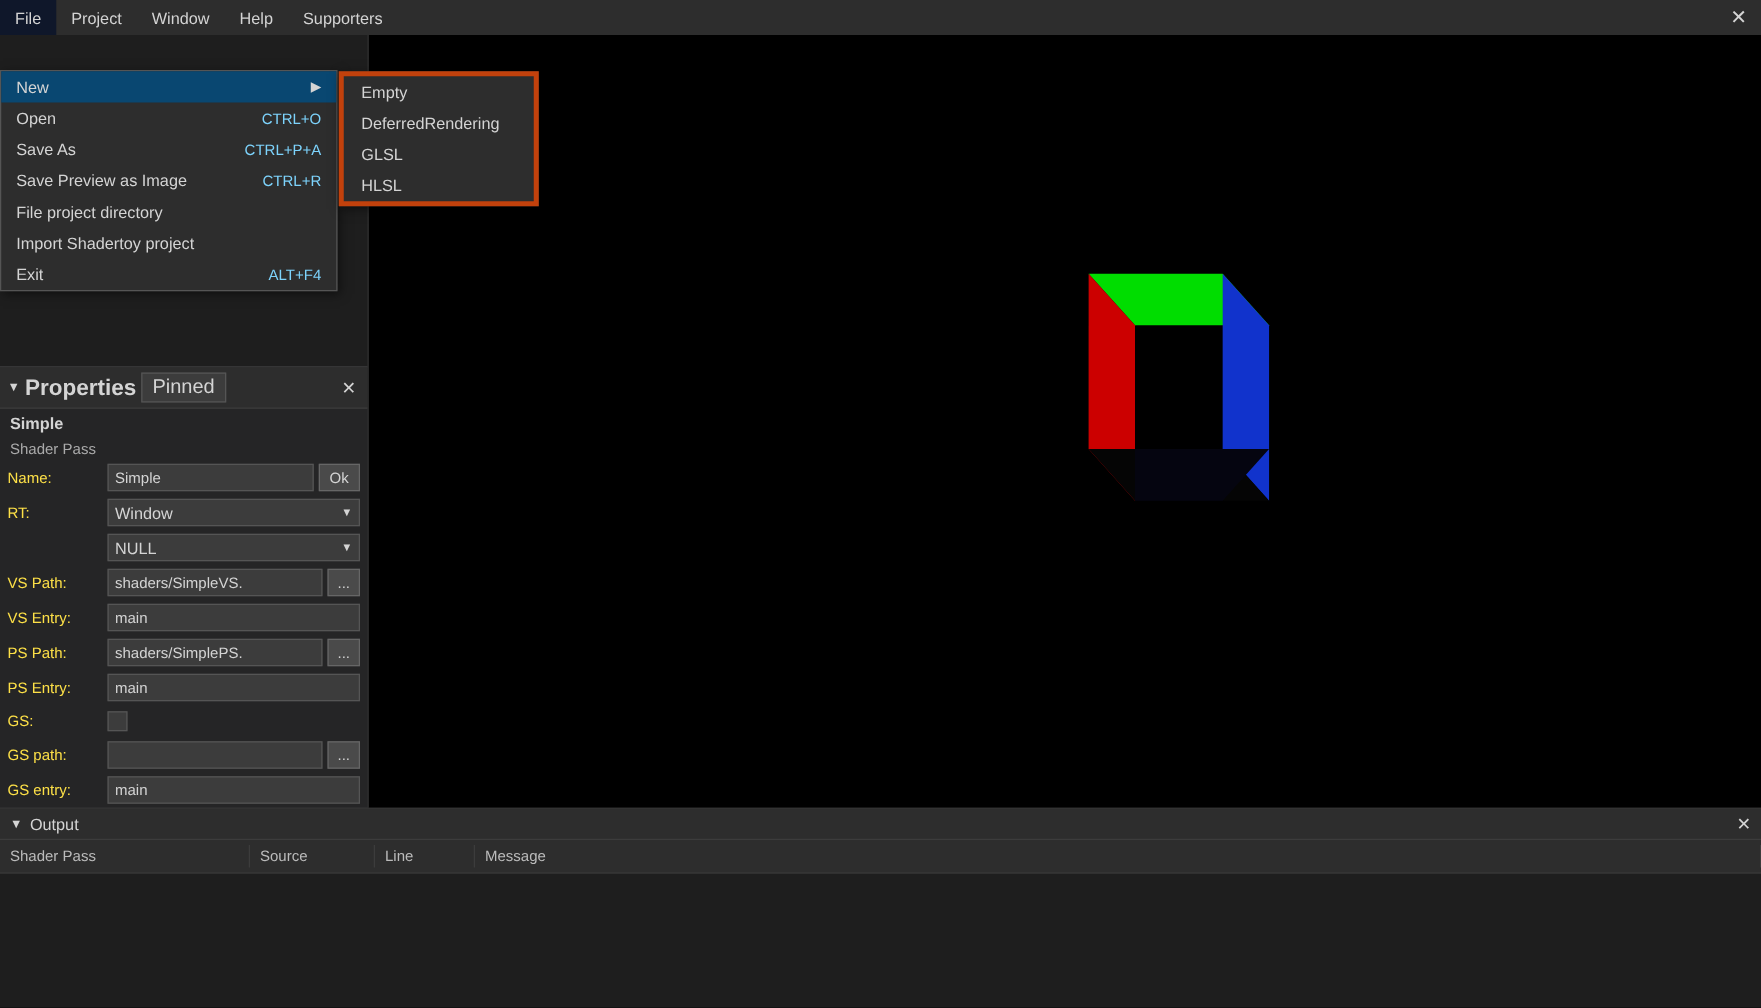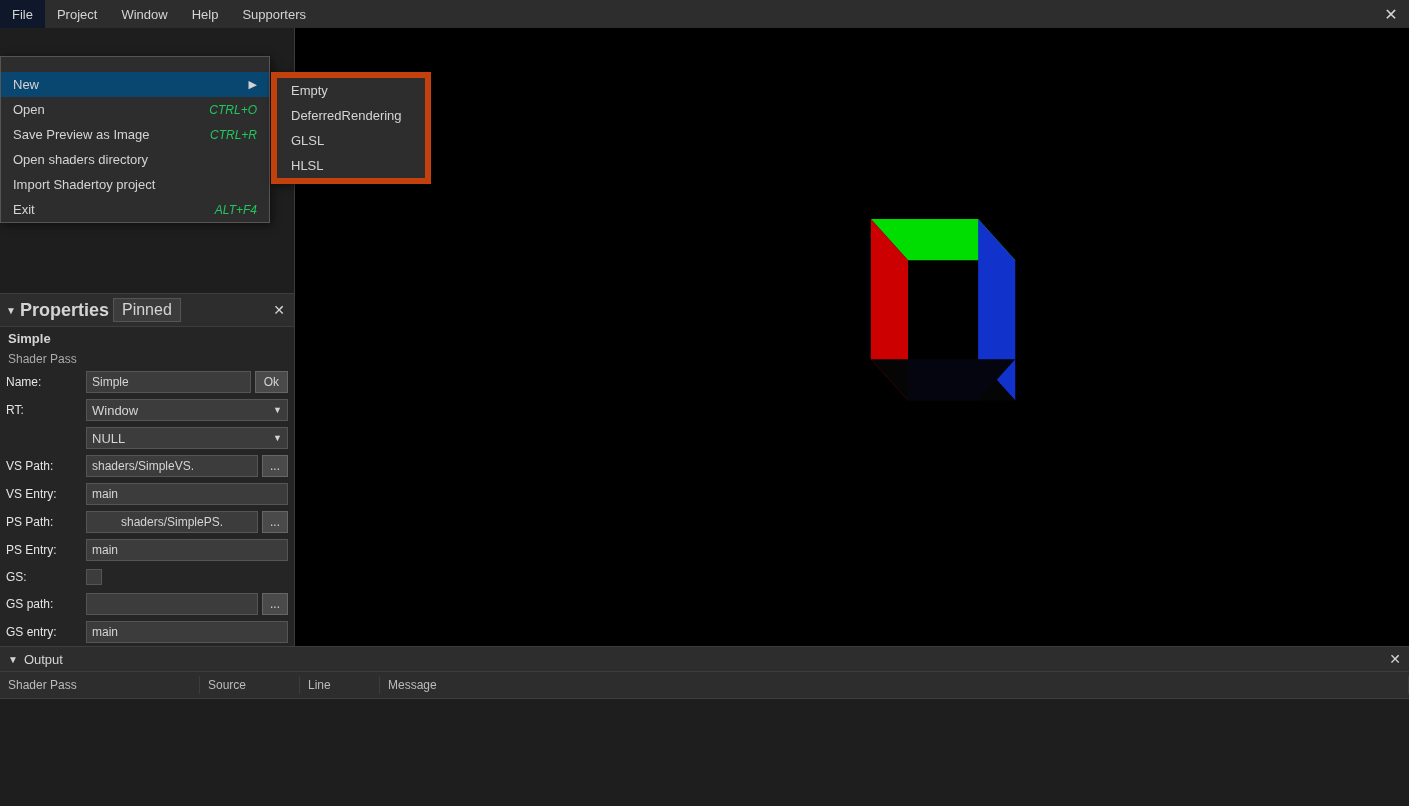--- a/index.html
+++ b/index.html
@@ -68,37 +68,36 @@
       align-items: center;
       padding: 5px 12px;
       cursor: pointer;
       color: #d4d4d4;
       position: relative;
     }
     .dropdown-item.active {
       background: #094771;
     }
     .dropdown-item .shortcut {
-      color: #22c55e;
-      font-size: 12px;
-      font-style: italic;
+      color: #7dd3fc;
+      font-size: 12px;
     }
     .dropdown-item .arrow {
       color: #d4d4d4;
       font-size: 11px;
     }
 
     
     #new-submenu {
       position: absolute;
       top: 0;
       left: 270px;
       width: 160px;
       background: #2d2d2d;
-      border: 6px solid #c2410c;
+      border: 4px solid #c2410c;
       z-index: 300;
       box-shadow: 2px 2px 8px rgba(0,0,0,0.5);
     }
     .submenu-item {
       padding: 5px 14px;
       cursor: pointer;
       color: #d4d4d4;
     }
 
     
@@ -186,21 +185,21 @@
     }
 
     .prop-row {
       display: flex;
       align-items: center;
       padding: 3px 6px;
       min-height: 26px;
     }
     .prop-label {
       width: 80px;
-      color: #e5e5e5;
+      color: #fde047;
       font-size: 12px;
       flex-shrink: 0;
     }
     .prop-value {
       flex: 1;
       display: flex;
       align-items: center;
       gap: 4px;
     }
     .prop-input {
@@ -339,21 +338,21 @@
   <div class="menu-item">
     <span>Supporters</span>
   </div>
   <div id="close-btn">✕</div>
 </div>
 
 <div id="main-area">
 
   <div id="file-dropdown">
 
-    <div class="dropdown-item active" style="position:relative;margin-top:15px;">
+    <div class="dropdown-item active" style="position:relative;">
       <span>New</span>
       <span class="arrow">▶</span>
 
       <div id="new-submenu">
         <div class="submenu-item">
           <span>Empty</span>
         </div>
         <div class="submenu-item">
           <span>DeferredRendering</span>
         </div>
@@ -364,25 +363,29 @@
           <span>HLSL</span>
         </div>
       </div>
     </div>
 
     <div class="dropdown-item">
       <span>Open</span>
       <span class="shortcut">CTRL+O</span>
     </div>
     <div class="dropdown-item">
+      <span>Save As</span>
+      <span class="shortcut">CTRL+P+A</span>
+    </div>
+    <div class="dropdown-item">
       <span>Save Preview as Image</span>
       <span class="shortcut">CTRL+R</span>
     </div>
     <div class="dropdown-item">
-      <span>Open shaders directory</span>
+      <span>File project directory</span>
     </div>
     <div class="dropdown-item">
       <span>Import Shadertoy project</span>
     </div>
     <div class="dropdown-item">
       <span>Exit</span>
       <span class="shortcut">ALT+F4</span>
     </div>
   </div>
 
@@ -441,21 +444,21 @@
         <div class="prop-row">
           <span class="prop-label">VS Entry:</span>
           <div class="prop-value">
             <input class="prop-input" value="main" style="">
           </div>
         </div>
 
         <div class="prop-row">
           <span class="prop-label">PS Path:</span>
           <div class="prop-value">
-            <input class="prop-input" value="shaders/SimplePS." style="width: 130px; text-align: center;">
+            <input class="prop-input" value="shaders/SimplePS." style="width: 130px;">
             <button class="prop-browse-btn">...</button>
           </div>
         </div>
 
         <div class="prop-row">
           <span class="prop-label">PS Entry:</span>
           <div class="prop-value">
             <input class="prop-input" value="main" style="">
           </div>
         </div>

